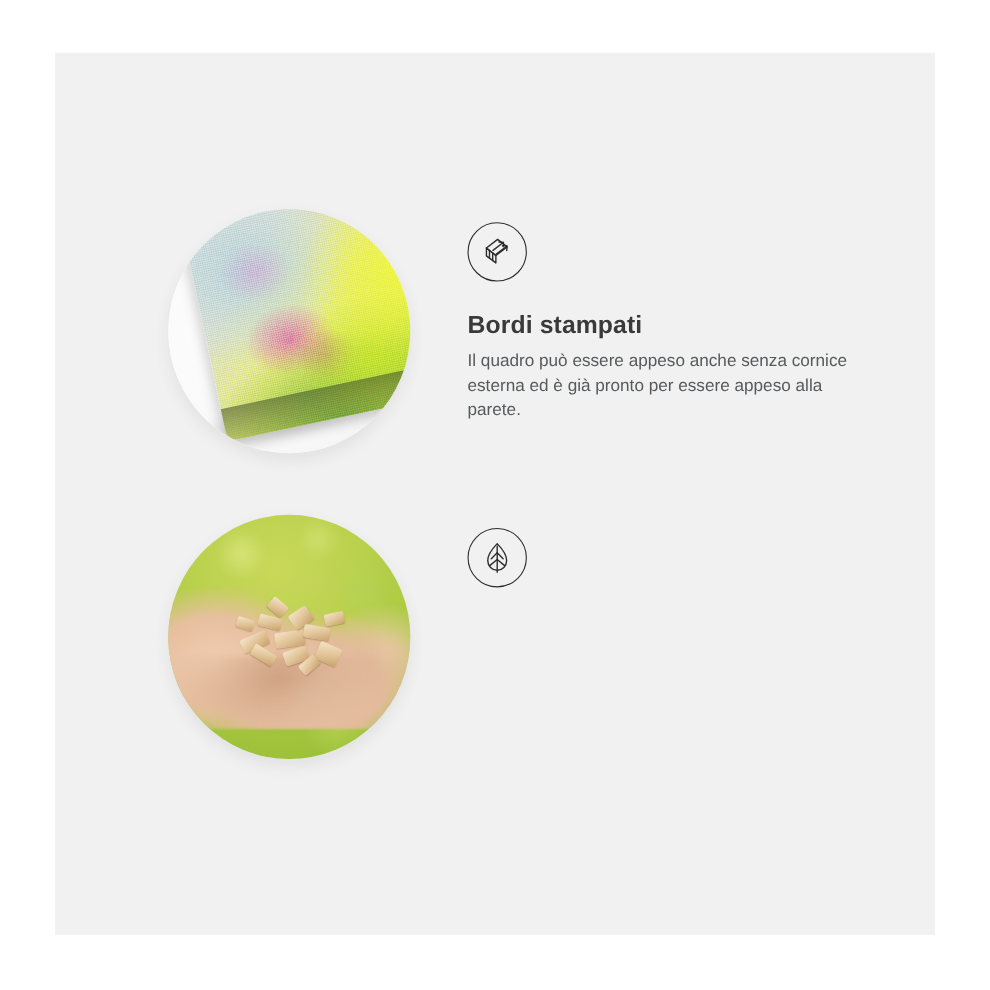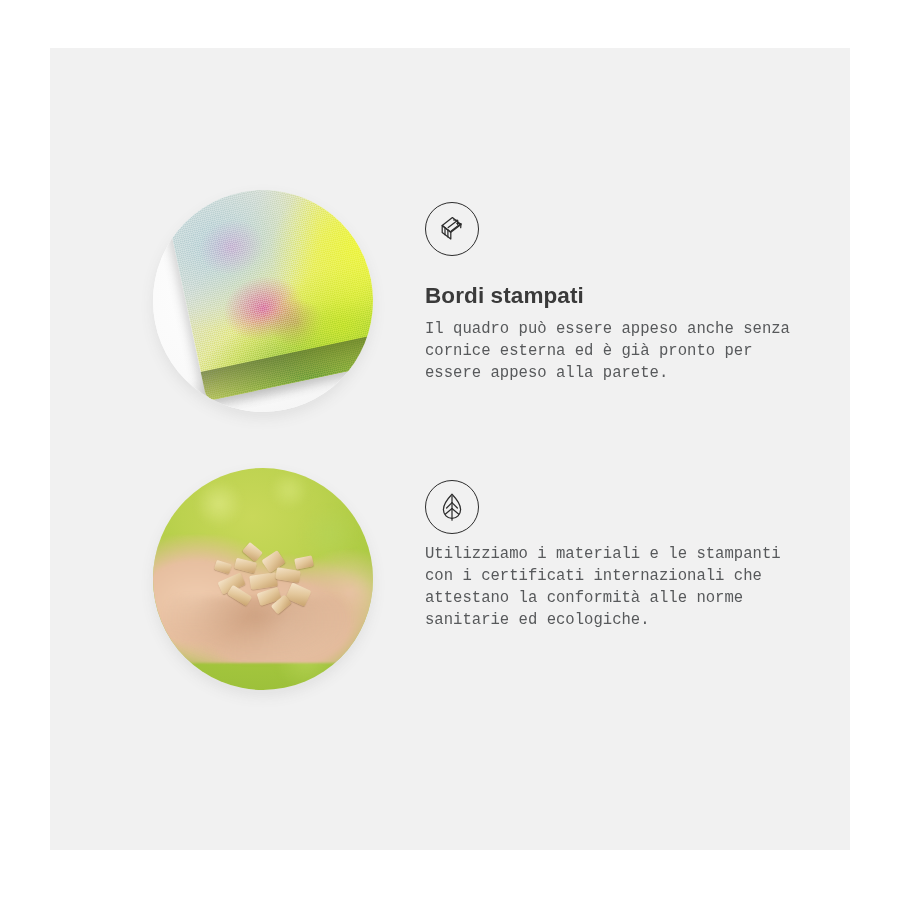--- a/index.html
+++ b/index.html
@@ -211,21 +211,20 @@
     letter-spacing: 0.1px;
     line-height: 1.2;
   }
   .desc {
     margin: 9px 0 0 0;
     font-size: 15.6px;
     font-weight: 400;
     color: #57595b;
     line-height: 1.42;
     max-width: 370px;
-    font-family: Liberation Mono, monospace;
   }
 </style>
 </head>
 <body>
 
 <div class="page">
   <div class="panel">
 
     <div class="feature f1">
 
@@ -300,18 +299,17 @@
 
               <path d="M17 6.4 L17 30.2"></path>
 
               <path d="M17 12.6 L11.6 18.0"></path>
               <path d="M17 12.6 L22.4 18.0"></path>
               <path d="M17 18.6 L10.2 24.2"></path>
               <path d="M17 18.6 L23.8 24.2"></path>
             </g>
           </svg>
         </div>
-        <p class="desc">Utilizziamo i materiali e le stampanti con i certificati internazionali che attestano la conformità alle norme sanitarie ed ecologiche.</p>
       </div>
     </div>
 
   </div>
 </div>
 
 </body></html>

